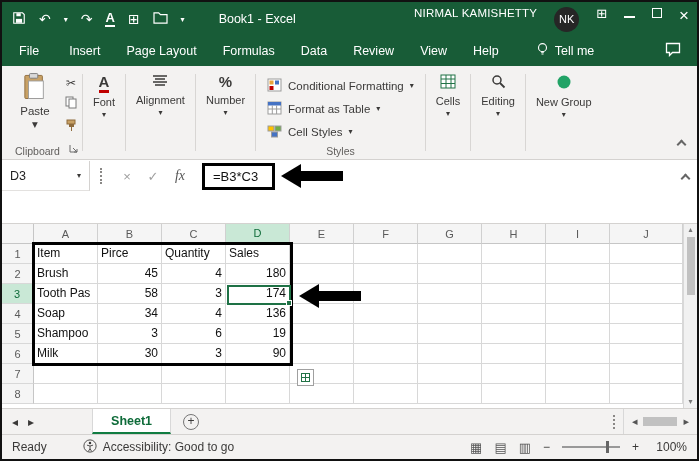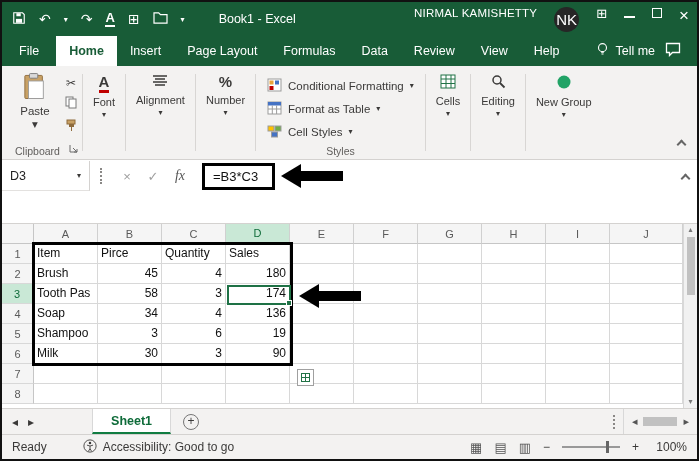--- a/index.html
+++ b/index.html
@@ -9,21 +9,21 @@
 
   
   .titlebar { height:34px; background:#185C37; display:flex; align-items:center; padding:0 8px 0 10px; flex:0 0 auto; }
   .qat { display:flex; align-items:center; gap:13px; }
   .qat .glyph { color:#fff; font-size:14px; line-height:1; }
   .qat .mini-dd { color:#fff; font-size:8px; }
   .font-a-qat { color:#fff; font-weight:bold; font-size:13px; border-bottom:2px solid #fff; line-height:1.1; }
   .doc-title { color:#fff; font-size:12.5px; margin-left:34px; white-space:nowrap; }
   .tb-right { margin-left:auto; display:flex; gap:17px; }
   .user-name { color:#fff; font-size:11.5px; letter-spacing:.2px; white-space:nowrap; }
-  .avatar { width:25px; height:25px; border-radius:50%; background:#262626; color:#fff; font-size:15px; display:flex; align-items:center; justify-content:center; }
+  .avatar { width:25px; height:25px; border-radius:50%; background:#262626; color:#fff; font-size:11px; display:flex; align-items:center; justify-content:center; }
   .tb-ico { color:#fff; font-size:13px; line-height:1; }
   .win-min { width:11px; height:2px; background:#fff; display:inline-block; }
   .win-max { width:10px; height:10px; border:1.5px solid #fff; display:inline-block; }
   .win-close { color:#fff; font-size:17px; line-height:1; }
 
   
   .tabbar { height:30px; background:#185C37; display:flex; align-items:stretch; flex:0 0 auto; }
   .tab { color:#fff; font-size:12.5px; display:flex; align-items:center; padding:0 13px; cursor:default; }
   .tab.file { padding:0 17px; }
   .tab.active { background:#fff; color:#185C37; font-weight:bold; }
@@ -137,21 +137,20 @@
       <span class="avatar">NK</span>
       <span class="tb-ico">⊞</span>
       <span><span class="win-min"></span></span>
       <span><span class="win-max"></span></span>
       <span class="win-close">×</span>
     </div>
   </div>
 
   <div class="tabbar">
     <span class="tab file">File</span>
-    <span class="tab active">Home</span>
     <span class="tab">Insert</span>
     <span class="tab">Page Layout</span>
     <span class="tab">Formulas</span>
     <span class="tab">Data</span>
     <span class="tab">Review</span>
     <span class="tab">View</span>
     <span class="tab">Help</span>
     <span class="tellme">
       <span><svg width="13" height="15" viewBox="0 0 14 16">
             <circle cx="7" cy="6" r="4.3" fill="none" stroke="#fff" stroke-width="1.2"></circle>

